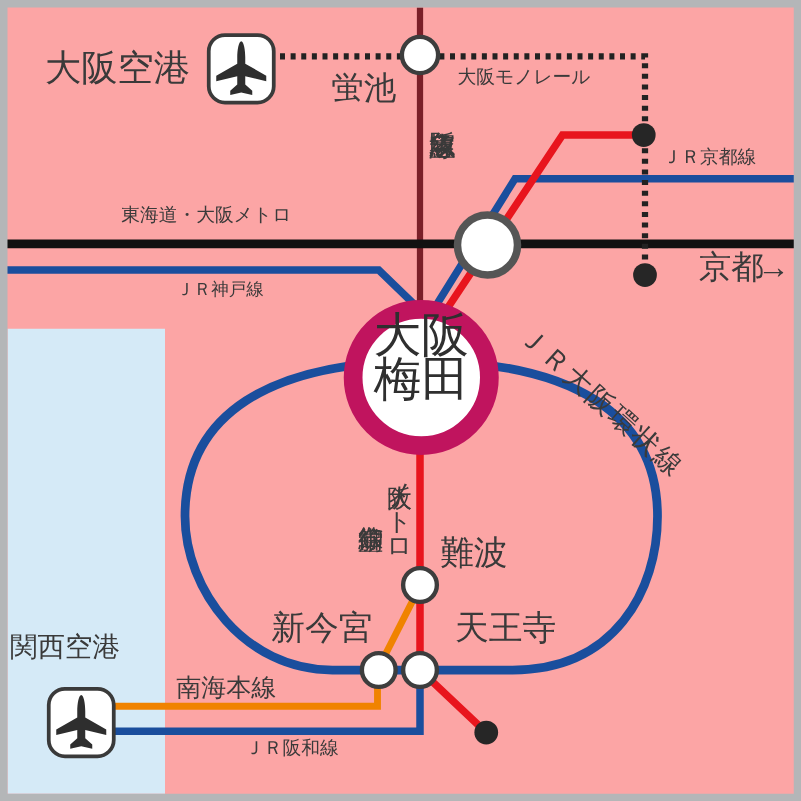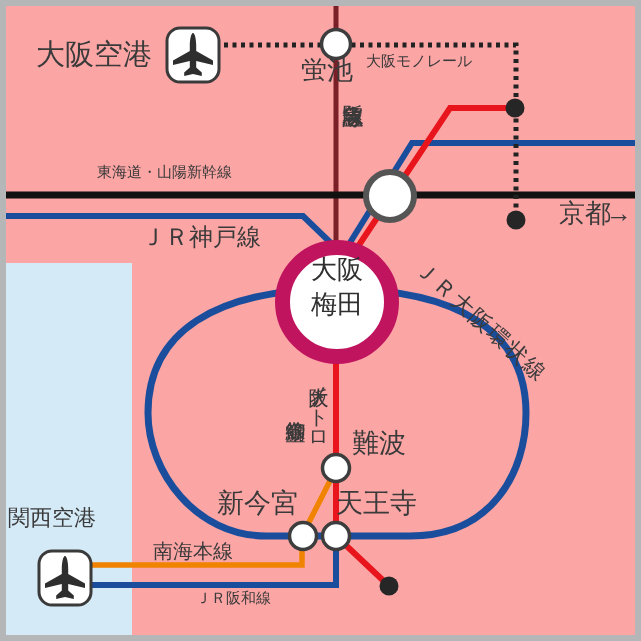--- a/index.html
+++ b/index.html
@@ -2,26 +2,26 @@
 <html><head>
 <meta charset="utf-8">
 <style>
   html,body{margin:0;padding:0;background:#fff;}
   .frame{position:relative;width:641px;height:641px;background:#fca5a5;overflow:hidden;
          font-family:Liberation Mono, monospace;}
   .frame-border{position:absolute;inset:0;border:6px solid #b4b6b8;pointer-events:none;z-index:40;}
   svg{position:absolute;left:0;top:0;z-index:1;}
   .lbl{position:absolute;color:#3a3a3a;white-space:nowrap;z-index:10;line-height:1.15;}
   .s29{font-size:29px;} .s30{font-size:22px;} .s28{font-size:28px;} .s27{font-size:27px;}
-  .s26{font-size:26px;} .s22{font-size:24px;} .s21{font-size:15px;} .s20{font-size:20px;}
+  .s26{font-size:26px;} .s22{font-size:14px;} .s21{font-size:15px;} .s20{font-size:20px;}
   .vert{writing-mode:vertical-rl;text-orientation:upright;}
   .hankyu-lbl{left:340px;top:87px;font-size:21px;line-height:23px;letter-spacing:1px;}
   .metro-cols{left:283px;top:350px;height:112px;font-size:20px;line-height:23px;text-align:center;}
   .loop-lbl{left:426px;top:257px;font-size:22px;transform:rotate(42deg);transform-origin:0 0;letter-spacing:2px;}
-  .umeda-lbl{left:277px;top:254px;width:120px;text-align:center;font-size:26px;line-height:35px;color:#2f2f2f;z-index:12;}
+  .umeda-lbl{left:277px;top:254px;width:120px;text-align:center;font-size:38px;line-height:35px;color:#2f2f2f;z-index:12;}
 </style>
 </head>
 <body>
 
 <div class="frame">
 
   <svg width="641" height="641" viewBox="0 0 641 641">
 
     <rect x="6" y="263" width="126" height="372" fill="#d5eaf7"></rect>
 
@@ -61,39 +61,40 @@
       <path d="M 0 -22 C 2 -22 3.2 -15 3.2 -9 L 3.2 -4 L 20 5.5 L 20 10 L 3.2 6 L 3.2 12.5 L 8.8 17.5 L 8.8 21 L 0 19 L -8.8 21 L -8.8 17.5 L -3.2 12.5 L -3.2 6 L -20 10 L -20 5.5 L -3.2 -4 L -3.2 -9 C -3.2 -15 -2 -22 0 -22 Z" fill="#2e2e2e"></path>
     </g>
 
     <g transform="translate(65,578)">
       <rect x="-26" y="-27" width="52" height="54" rx="13" fill="#ffffff" stroke="#3a3a3a" stroke-width="3"></rect>
       <path d="M 0 -22 C 2 -22 3.2 -15 3.2 -9 L 3.2 -4 L 20 5.5 L 20 10 L 3.2 6 L 3.2 12.5 L 8.8 17.5 L 8.8 21 L 0 19 L -8.8 21 L -8.8 17.5 L -3.2 12.5 L -3.2 6 L -20 10 L -20 5.5 L -3.2 -4 L -3.2 -9 C -3.2 -15 -2 -22 0 -22 Z" fill="#2e2e2e"></path>
     </g>
   </svg>
 
   <div class="lbl s29" style="left:36px;top:40px;">大阪空港</div>
-  <div class="lbl s26" style="left:265px;top:58px;margin-left:36px;">蛍池</div>
+  <div class="lbl s26" style="left:265px;top:58px;">蛍池</div>
   <div class="lbl s21" style="left:366px;top:54px;">大阪モノレール</div>
   <div class="lbl vert hankyu-lbl">阪急宝塚線</div>
-  <div class="lbl s21" style="left:97px;top:165px;">東海道・山陽新幹線</div>
+  <div class="lbl s21" style="left:530px;top:118px;">ＪＲ京都線</div>
+  <div class="lbl s21" style="left:97px;top:165px;">東海道・大阪メトロ</div>
   <div class="lbl s26" style="left:559px;top:201px;">京都→</div>
   <div class="lbl s22" style="left:141px;top:225px;">ＪＲ神戸線</div>
   <div class="lbl loop-lbl">ＪＲ大阪環状線</div>
 
   <div class="lbl umeda-lbl">
     <div>大阪</div>
     <div>梅田</div>
   </div>
 
   <div class="lbl vert metro-cols">
     <div>大阪メトロ</div>
     <div>御堂筋線</div>
   </div>
 
   <div class="lbl s27" style="left:352px;top:430px;">難波</div>
   <div class="lbl s27" style="left:217px;top:490px;text-align:right;">新今宮</div>
-  <div class="lbl s27" style="left:336px;top:490px;">天王寺</div>
+  <div class="lbl s27" style="left:364px;top:490px;">天王寺</div>
   <div class="lbl s30" style="left:8px;top:507px;">関西空港</div>
-  <div class="lbl s20" style="left:141px;top:541px;margin-left:12px;">南海本線</div>
+  <div class="lbl s20" style="left:141px;top:541px;">南海本線</div>
   <div class="lbl s21" style="left:196px;top:591px;">ＪＲ阪和線</div>
 
   <div class="frame-border"></div>
 </div>
 
 </body></html>

